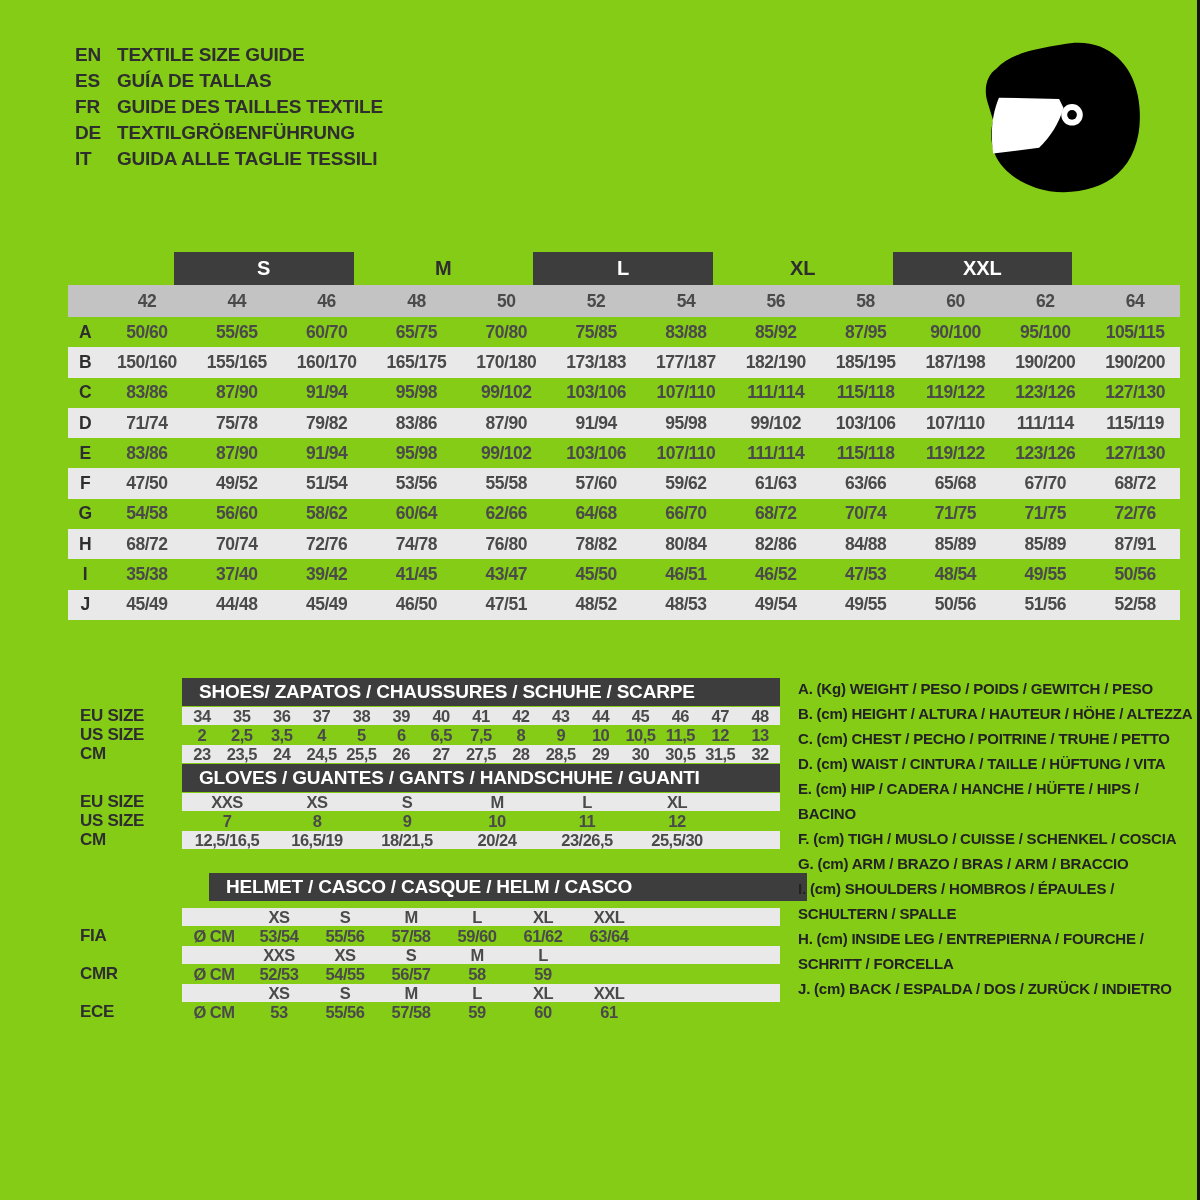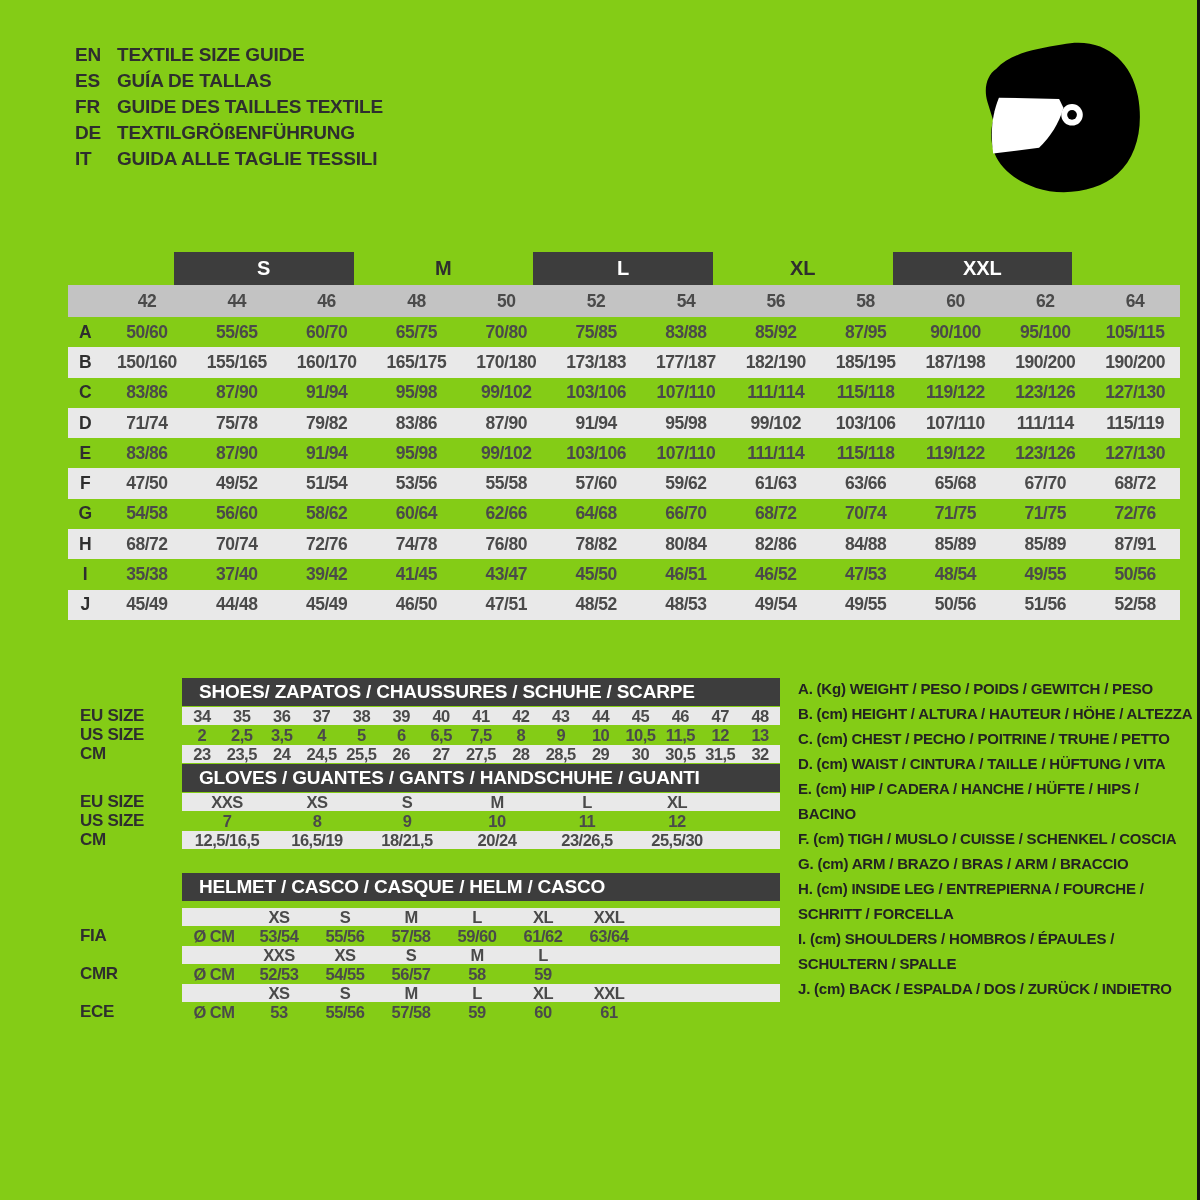--- a/index.html
+++ b/index.html
@@ -31,21 +31,21 @@
   .trow.stripe{background:#e9e9e9;}
   .tcell{display:flex;align-items:center;justify-content:center;font-size:17.5px;letter-spacing:-0.5px;color:#4a4a4a;}
   .tcell.letter{color:#2e2e2e;}
 
   
   .bottom{position:absolute;left:80px;top:678px;width:700px;}
   .brow{display:flex;align-items:stretch;height:18px;margin-bottom:1px;}
   .brow.hrow{height:28px;}
   .brow.gap-top{margin-top:0;}
   .brow.gap-top-lg{margin-top:24px;}
-  .brow.gap-bottom{margin-bottom:7px;}
+  .brow.gap-bottom{margin-bottom:7px;gap:27px;}
   .blabel{flex:0 0 102px;display:flex;align-items:center;font-size:17px;letter-spacing:-0.3px;color:#2e2e2e;}
   .bheader{flex:0 0 598px;background:#3d3d3d;color:#fff;display:flex;align-items:center;
            padding-left:17px;box-sizing:border-box;font-size:19px;letter-spacing:-0.2px;}
   .btrack{flex:0 0 598px;display:grid;}
   .btrack.gray{background:#e9e9e9;}
   .shoes-grid{grid-template-columns:repeat(15,1fr);}
   .gloves-grid{grid-template-columns:repeat(6,90px) 1fr;}
   .helmet-grid{grid-template-columns:64px repeat(6,66px) 1fr;}
   .bcell{display:flex;align-items:center;justify-content:center;font-size:16.5px;letter-spacing:-0.5px;color:#4a4a4a;}
 
@@ -447,19 +447,19 @@
     </div>
 
   <div class="legend">
       <div class="legend-line">A. (Kg) WEIGHT / PESO / POIDS / GEWITCH / PESO</div>
       <div class="legend-line">B. (cm) HEIGHT / ALTURA / HAUTEUR / HÖHE / ALTEZZA</div>
       <div class="legend-line">C. (cm) CHEST / PECHO / POITRINE / TRUHE / PETTO</div>
       <div class="legend-line">D. (cm) WAIST / CINTURA / TAILLE / HÜFTUNG / VITA</div>
       <div class="legend-line">E. (cm) HIP / CADERA / HANCHE / HÜFTE / HIPS / BACINO</div>
       <div class="legend-line">F. (cm) TIGH / MUSLO / CUISSE / SCHENKEL / COSCIA</div>
       <div class="legend-line">G. (cm) ARM / BRAZO / BRAS / ARM / BRACCIO</div>
+      <div class="legend-line">I. (cm) SHOULDERS / HOMBROS / ÉPAULES /
+SCHULTERN / SPALLE</div>
       <div class="legend-line">H. (cm) INSIDE LEG / ENTREPIERNA / FOURCHE /
 SCHRITT / FORCELLA</div>
-      <div class="legend-line">I. (cm) SHOULDERS / HOMBROS / ÉPAULES /
-SCHULTERN / SPALLE</div>
       <div class="legend-line">J. (cm) BACK / ESPALDA / DOS / ZURÜCK / INDIETRO</div>
     </div>
 </div>
 
 </body></html>

